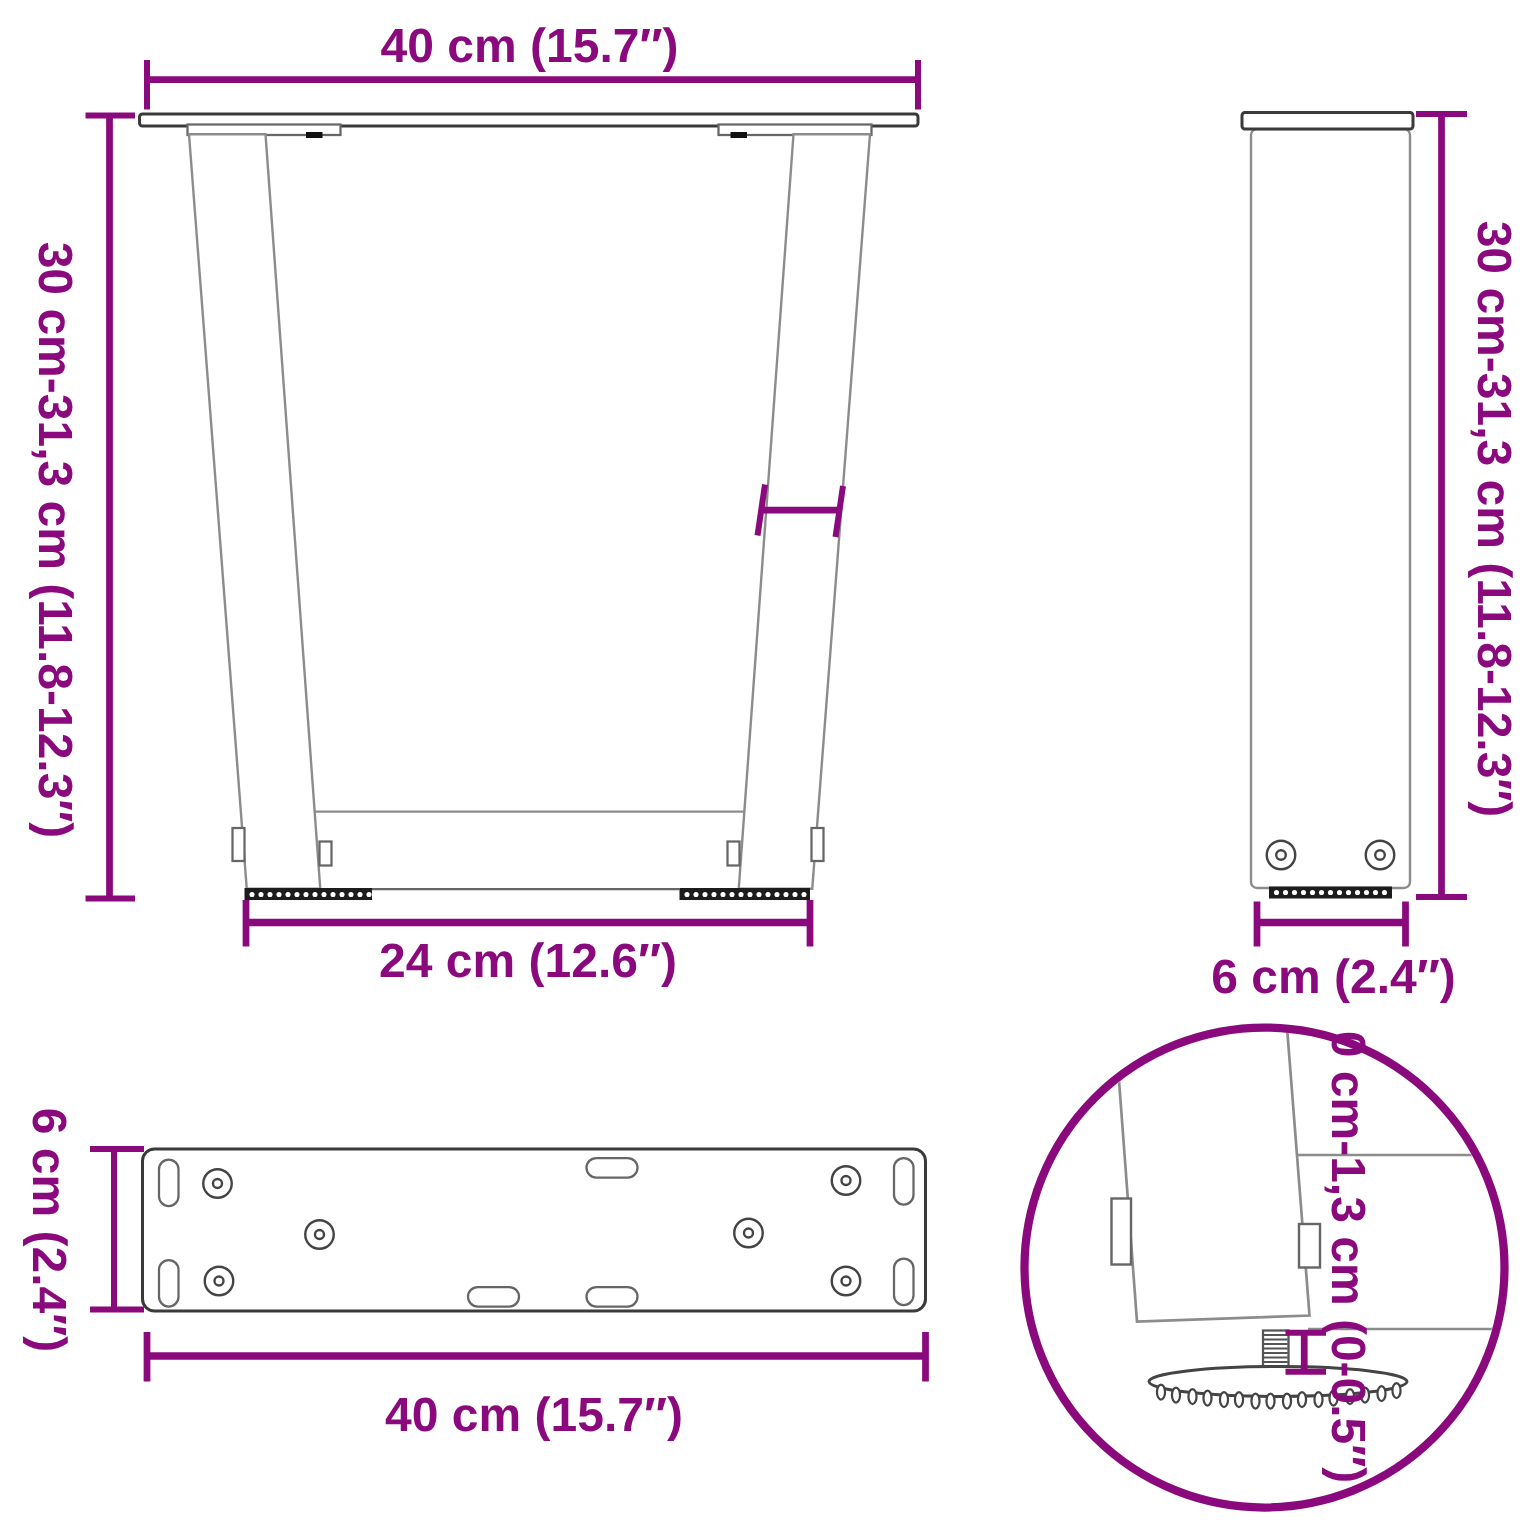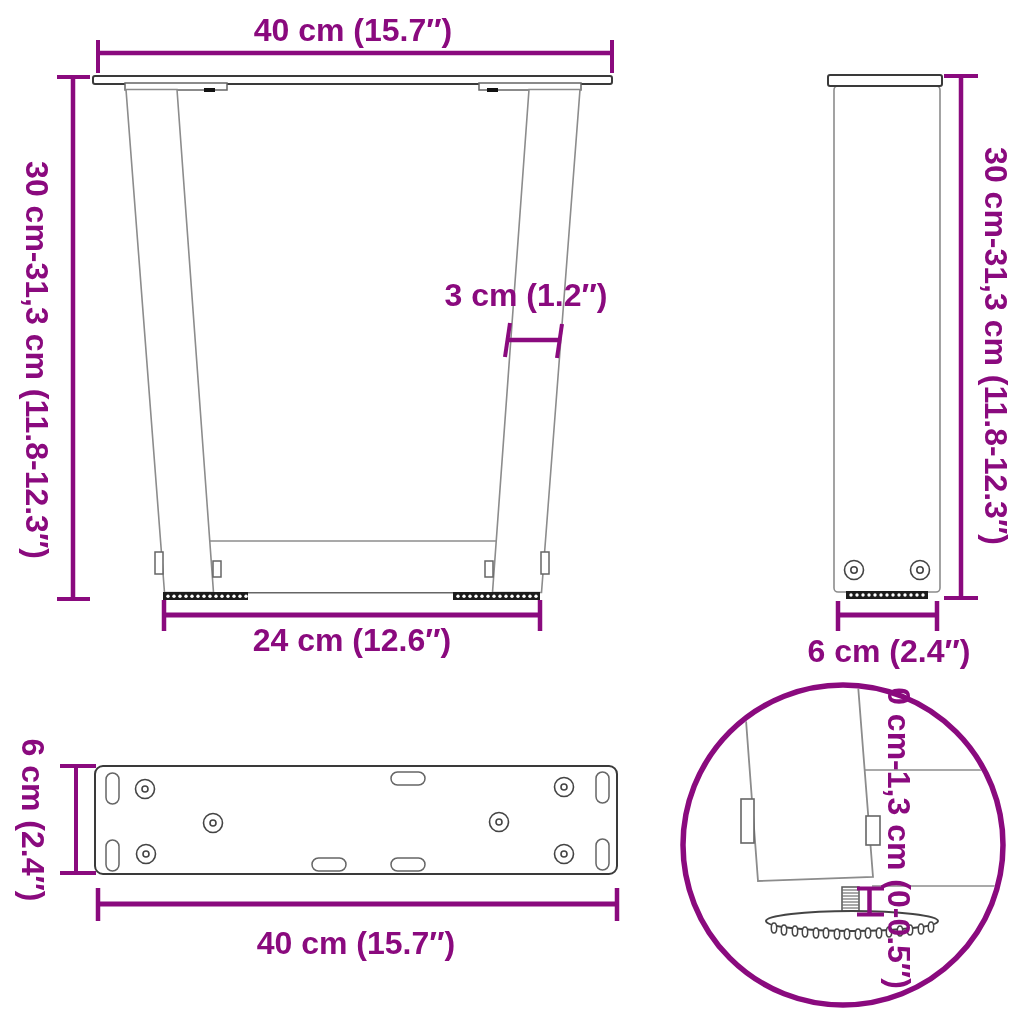--- a/index.html
+++ b/index.html
@@ -259,21 +259,20 @@
         </g>
       </g>
       <circle cx="843" cy="845" r="160" fill="none" class="acc" stroke-width="5.5"></circle>
     </g>
   </svg>
 
   <div class="dim-label" style="left:353px; top:30px;">40 cm (15.7″)</div>
 
   <div class="dim-label v-label" style="left:37px; top:360px;">30 cm-31,3 cm (11.8-12.3″)</div>
 
-  <div class="dim-label" style="left:526px; top:295px;">3 cm (1.2″)</div>
 
   <div class="dim-label" style="left:352px; top:640px;">24 cm (12.6″)</div>
 
   <div class="dim-label v-label" style="left:996px; top:346px;">30 cm-31,3 cm (11.8-12.3″)</div>
 
   <div class="dim-label" style="left:889px; top:651px;">6 cm (2.4″)</div>
 
   <div class="dim-label v-label" style="left:33px; top:820px;">6 cm (2.4″)</div>
 
   <div class="dim-label" style="left:356px; top:943px;">40 cm (15.7″)</div>

